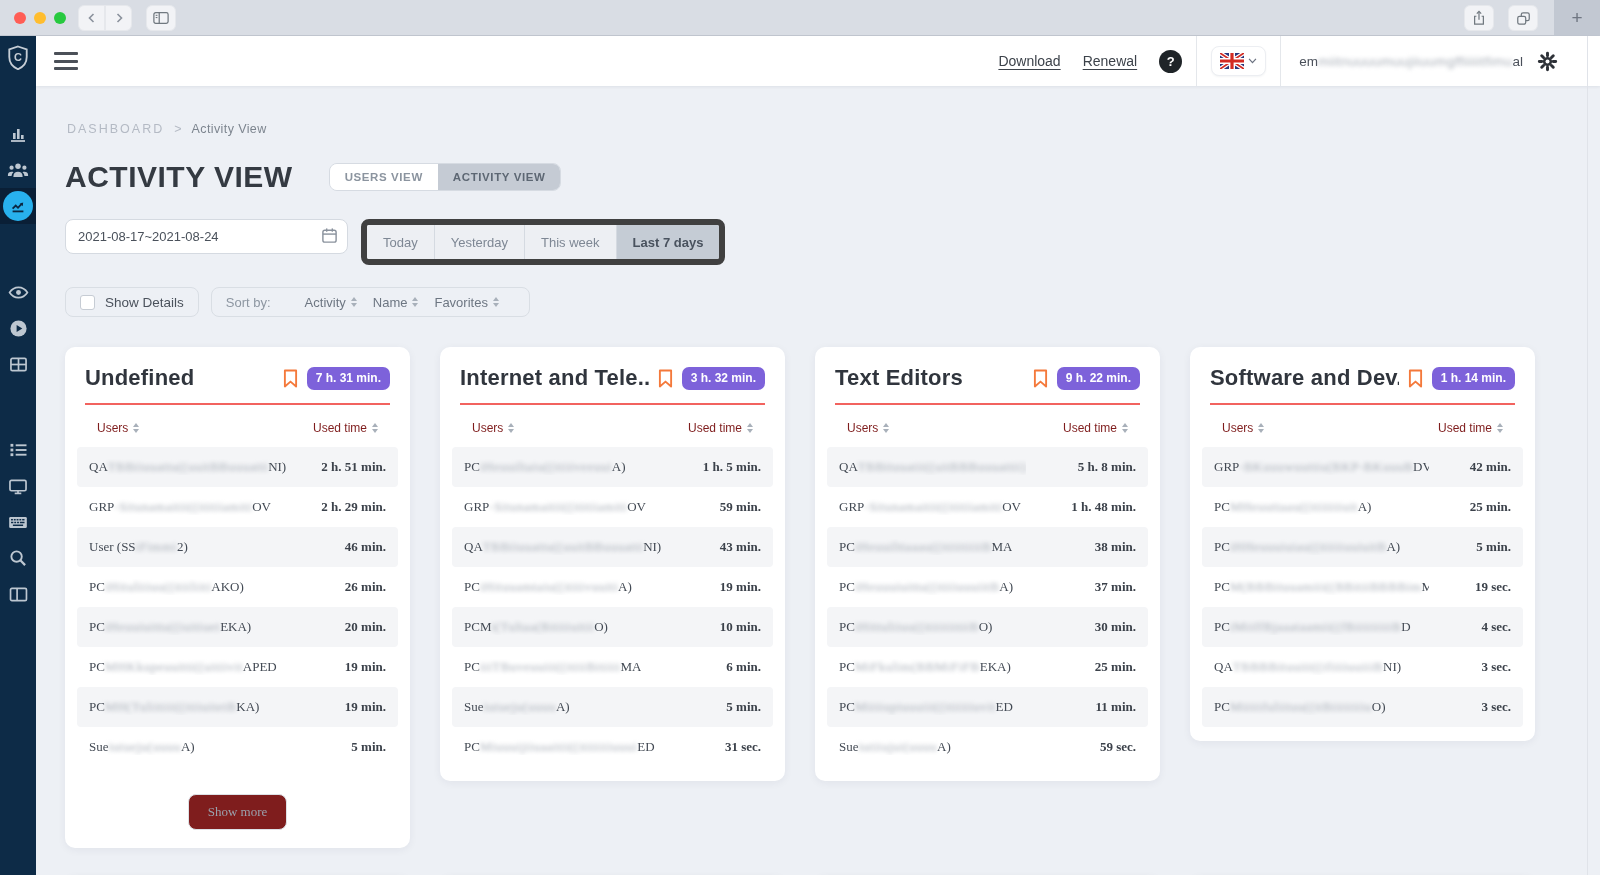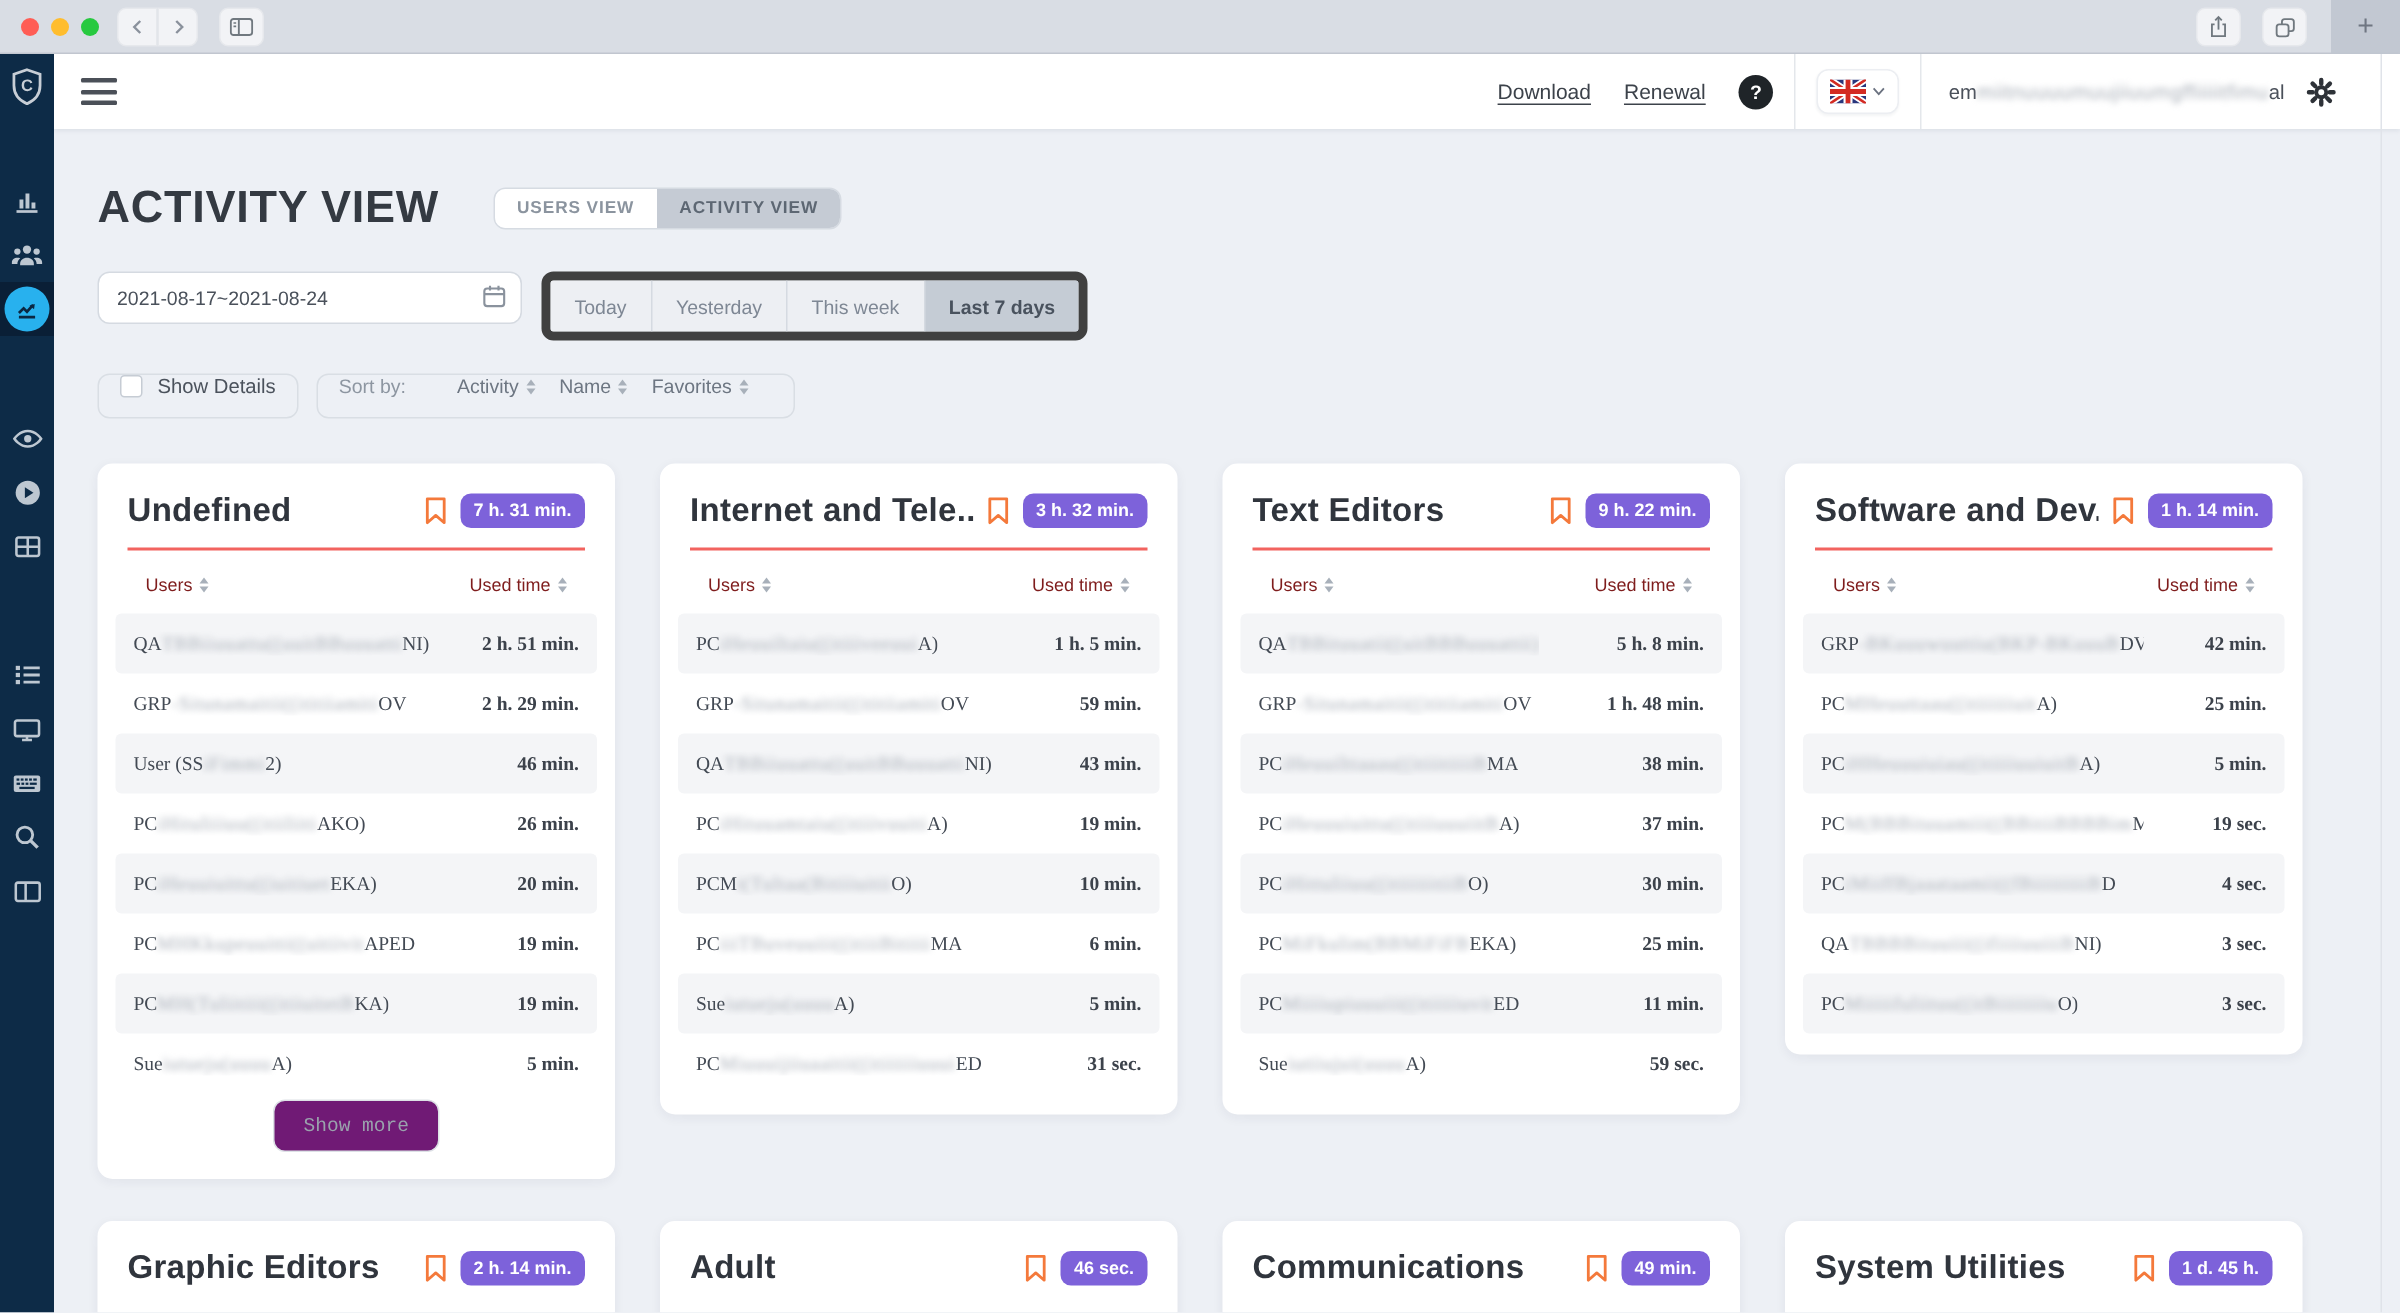--- a/index.html
+++ b/index.html
@@ -69,21 +69,21 @@
     font-family:inherit; font-size:13px; color:#4a515b; padding:0 34px 0 12px; outline:none; }
   .date-wrap { position:relative; }
   .date-wrap .cal { position:absolute; right:10px; top:8px; pointer-events:none; color:#8a929d; }
   .qr-group { display:flex; border:6px solid #404040; border-radius:8px; overflow:hidden; height:46px; }
   .qr-btn { padding:0 16px; font-family:inherit; font-size:13px; background:#edeff3; color:#7e8794; border:none;
     border-left:1px solid #d5dae1; cursor:pointer; }
   .qr-btn:first-child { border-left:none; }
   .qr-btn.active { background:#c5ccd5; color:#49525e; font-weight:600; }
 
   .filter-row { display:flex; gap:12px; margin-bottom:30px; }
-  .pill { display:flex; align-items:flex-start; border:1px solid #d9dee4; border-radius:8px; height:30px; padding:0 14px; gap:10px; }
+  .pill { display:flex; align-items:center; border:1px solid #d9dee4; border-radius:8px; height:30px; padding:0 14px; gap:10px; }
   .checkbox { width:15px; height:15px; border:1px solid #c6ccd4; border-radius:3px; background:#fff; cursor:pointer; }
   .pill-label { font-size:13.5px; color:#4b525c; }
   .sort-label { font-size:13px; color:#8d96a1; margin-right:24px; }
   .sort-opt { font-size:13px; color:#6d7682; display:flex; align-items:center; margin-right:16px; cursor:pointer; }
   .sort-arrows { display:inline-flex; flex-direction:column; gap:2px; margin-left:5px; }
   .sort-arrows i { width:0; height:0; border-left:3.5px solid transparent; border-right:3.5px solid transparent; display:block; }
   .sort-arrows .up { border-bottom:4px solid #a8b0ba; }
   .sort-arrows .dn { border-top:4px solid #a8b0ba; }
 
   
@@ -93,22 +93,22 @@
   .card-title { font-size:22px; font-weight:700; color:#30353d; letter-spacing:.2px; white-space:nowrap; overflow:hidden; flex:1; }
   .bookmark { display:flex; cursor:pointer; flex:0 0 auto; }
   .badge { background:#7d62da; color:#fff; font-size:12px; font-weight:700; padding:4px 9px 5px; border-radius:7px; white-space:nowrap; flex:0 0 auto; }
   .card-rule { height:2px; background:#f2635f; margin-top:12px; }
   .thead { display:flex; justify-content:space-between; padding:16px 12px 12px; }
   .th { font-size:12px; color:#7f1d1d; display:flex; align-items:center; cursor:pointer; }
   .row { display:flex; justify-content:space-between; align-items:center; height:40px; padding:0 12px; margin:0 -8px; border-radius:4px; cursor:default;font-family:Liberation Serif, serif; }
   .row.odd { background:#f4f5f7; }
   .u-name { font-size:13px; color:#434a54; white-space:nowrap; overflow:hidden; max-width:215px; }
   .u-time { font-size:13px; font-weight:600; color:#3c424b; white-space:nowrap; }
-  .show-more { display:block; margin:4px auto 4px; padding:9px 19px; background:#701a75; border:1px solid #dde1e6;
-    border-radius:8px; color:#9aa2ad; font-size:13px; font-family:Liberation Mono, monospace; cursor:pointer; }
+  .show-more { display:block; margin:27px auto 4px; padding:9px 19px; background:#7f1d1d; border:1px solid #dde1e6;
+    border-radius:8px; color:#9aa2ad; font-size:13px; font-family:Liberation Serif, serif; cursor:pointer; }
   svg { display:block; }
 </style>
 </head>
 <body>
 
 <div class="chrome">
   <div class="traffic">
     <span style="background:#ff5d55"></span>
     <span style="background:#ffbd2e"></span>
     <span style="background:#27c93f"></span>
@@ -289,20 +289,25 @@
                 <path d="M10 2.2v2.4M10 15.4v2.4M2.2 10h2.4M15.4 10h2.4M4.5 4.5l1.7 1.7M13.8 13.8l1.7 1.7M15.5 4.5l-1.7 1.7M6.2 13.8l-1.7 1.7"></path>
               </g>
               <circle cx="10" cy="10" r="4.4" fill="#2e3238"></circle>
               <circle cx="10" cy="10" r="1.9" fill="#fff"></circle>
             </svg>
         </span>
       </div>
     </header>
 
     <main class="content">
+      <div class="crumbs">
+        <span class="crumb-root">DASHBOARD</span>
+        <span>&gt;</span>
+        <span class="crumb-cur">Activity View</span>
+      </div>
 
       <div class="title-row">
         <h1 class="page-title">ACTIVITY VIEW</h1>
         <div class="view-toggle">
             <button class="vt-btn">USERS VIEW</button>
             <button class="vt-btn active">ACTIVITY VIEW</button>
           </div>
       </div>
 
       <div class="date-row">

